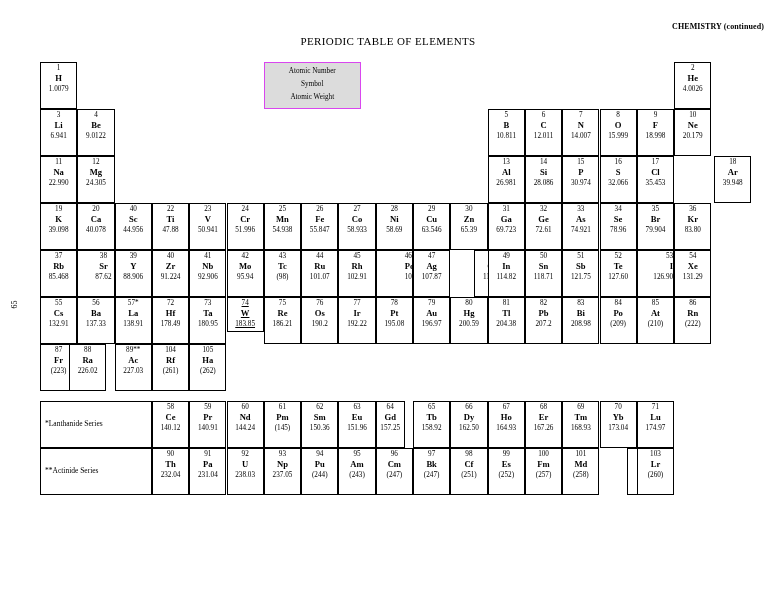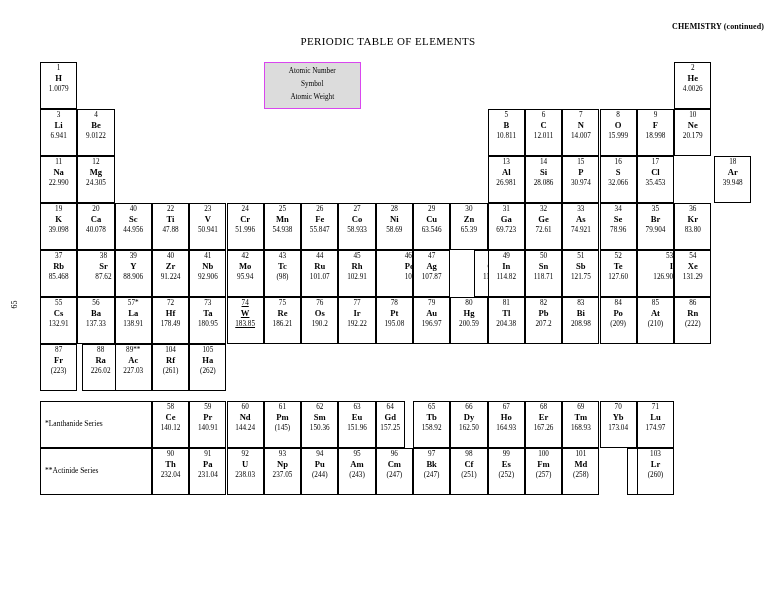--- a/index.html
+++ b/index.html
@@ -397,21 +397,21 @@
     <div class="cell" style="left: 121.9px; top: 235px; width: 37.3px; height: 47px;">
       <span class="num">72</span>
       <span class="sym">Hf</span>
       <span class="wt">178.49</span>
     </div>
     <div class="cell" style="left: 159.2px; top: 235px; width: 37.3px; height: 47px;">
       <span class="num">73</span>
       <span class="sym">Ta</span>
       <span class="wt">180.95</span>
     </div>
-    <div class="cell" style="left: 196.5px; top: 235px; width: 37.3px; height: 47px; text-decoration: underline;">
+    <div class="cell" style="left: 196.5px; top: 235px; width: 37.3px; height: 35px; text-decoration: underline;">
       <span class="num">74</span>
       <span class="sym">W</span>
       <span class="wt">183.85</span>
     </div>
     <div class="cell" style="left: 233.8px; top: 235px; width: 37.3px; height: 47px;">
       <span class="num">75</span>
       <span class="sym">Re</span>
       <span class="wt">186.21</span>
     </div>
     <div class="cell" style="left: 271.1px; top: 235px; width: 37.3px; height: 47px;">
@@ -467,21 +467,21 @@
     <div class="cell" style="left: 644.1px; top: 235px; width: 37.3px; height: 47px;">
       <span class="num">86</span>
       <span class="sym">Rn</span>
       <span class="wt">(222)</span>
     </div>
     <div class="cell" style="left: 10px; top: 282px; width: 37.3px; height: 47px;">
       <span class="num">87</span>
       <span class="sym">Fr</span>
       <span class="wt">(223)</span>
     </div>
-    <div class="cell" style="left: 52px; top: 282px; width: 37.3px; height: 47px;">
+    <div class="cell" style="left: 39px; top: 282px; width: 37.3px; height: 47px;">
       <span class="num">88</span>
       <span class="sym">Ra</span>
       <span class="wt">226.02</span>
     </div>
     <div class="cell" style="left: 84.6px; top: 282px; width: 37.3px; height: 47px;">
       <span class="num">89**</span>
       <span class="sym">Ac</span>
       <span class="wt">227.03</span>
     </div>
     <div class="cell" style="left: 121.9px; top: 282px; width: 37.3px; height: 47px;">

